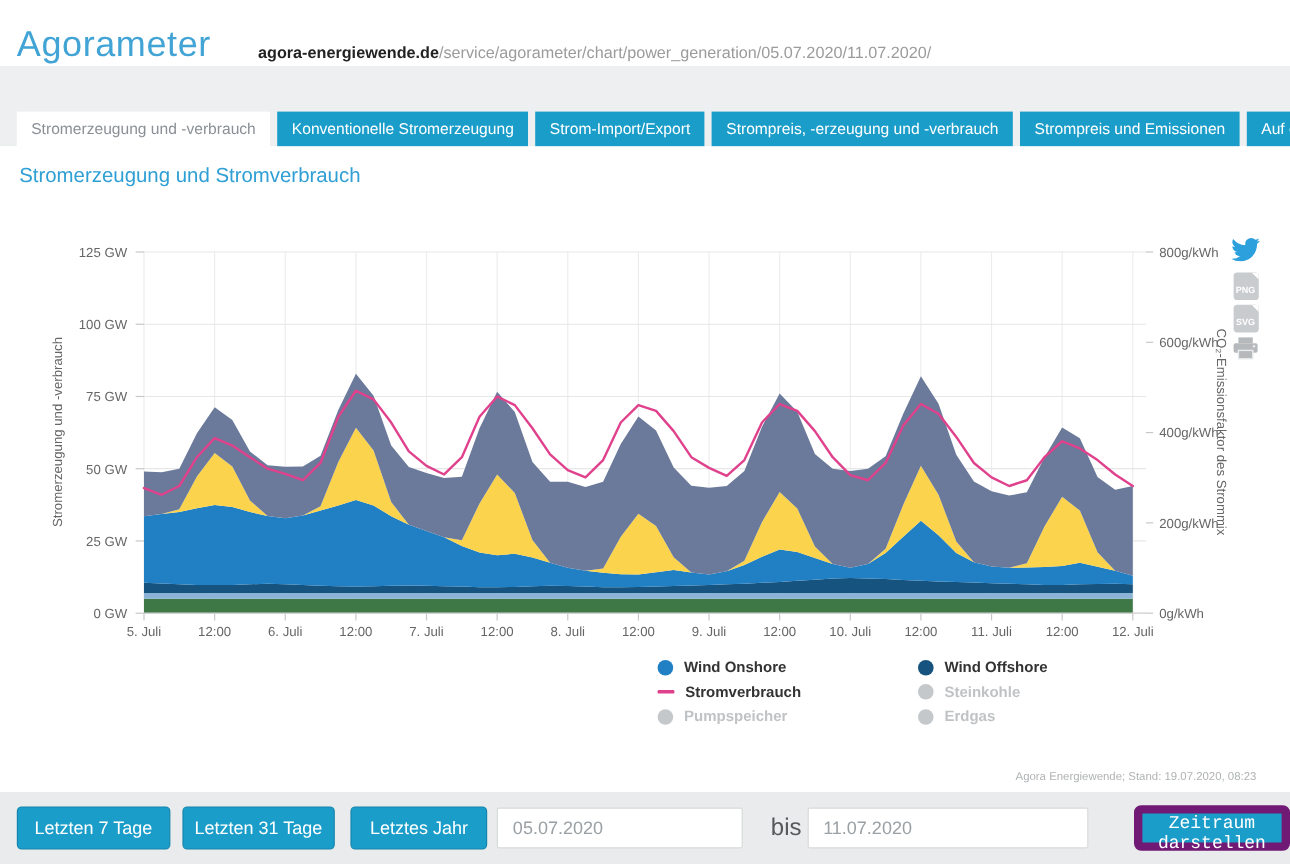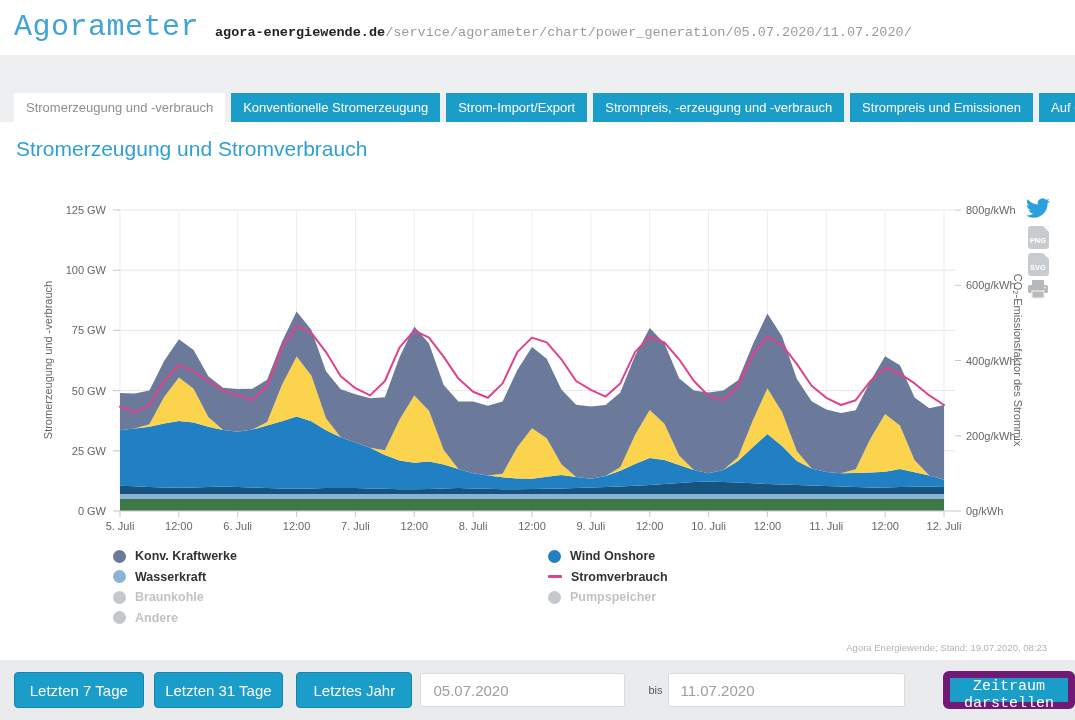--- a/index.html
+++ b/index.html
@@ -1,34 +1,34 @@
 <!DOCTYPE html>
 <html><head>
 <meta charset="utf-8">
 <style>
   * { margin:0; padding:0; box-sizing:border-box; }
   body { background:#fff; font-family:"Liberation Sans","DejaVu Sans",sans-serif; }
   .page { position:relative; width:1075px; height:720px; overflow:hidden; background:#fff; }
 
   
-  .header { position:absolute; left:0; top:5px; width:1075px; height:55px; background:#fff;font-family:Liberation Mono, monospace; }
+  .header { position:absolute; left:0; top:16px; width:1075px; height:55px; background:#fff; }
   .app-title { position:absolute; left:14px; top:5px; font-size:30px; font-weight:300; color:#41a4d5; letter-spacing:.5px; }
   .breadcrumb { position:absolute; left:215px; top:20px; font-size:13.5px; color:#9b9b9b; }
   .breadcrumb .bc-domain { color:#222; font-weight:bold;text-align:center; }
 
   
   .tabbar { position:absolute; left:0; top:55px; width:1075px; height:67px; background:#edeff0;
             display:flex; align-items:flex-end; padding-left:14px; gap:6px; }
   .tab { height:29px; line-height:29px; padding:0 12px; font-size:13px; white-space:nowrap; cursor:pointer; }
   .tab.active { background:#fff; color:#8b9096; }
   .tab:not(.active) { background:#1b9dc9; color:#fff; }
 
   
   .content { position:absolute; left:0; top:122px; width:1075px; height:538px; background:#fff; }
-  .chart-title { position:absolute; left:16px; top:15px; font-size:21px; font-weight:400; color:#2f9fd4; }
+  .chart-title { position:absolute; left:16px; top:15px; font-size:17px; font-weight:400; color:#2f9fd4; }
   #chart-svg { position:absolute; left:0; top:73px; }
 
   
   .icon-stack { position:absolute; left:1025px; top:76px; width:26px; display:flex; flex-direction:column; align-items:center; gap:4px; }
   .icon-btn { cursor:pointer; }
   .file-icon { position:relative; width:21px; height:23px; background:#c9ccce; border-radius:3px;
                color:#fff; font-size:7.5px; font-weight:bold; display:flex; align-items:flex-end;
                justify-content:center; padding-bottom:4px; overflow:hidden;text-align:center; }
   .file-icon::before { content:''; position:absolute; top:0; right:0; width:0; height:0;
                border-top:6px solid #fff; border-left:6px solid transparent; }
@@ -49,21 +49,21 @@
             display:flex; align-items:center; padding-left:14px; }
   .btn { height:36px; background:#1b9dc9; color:#fff; border:1px solid #1486ad; border-radius:4px;
          font-size:15px; font-family:inherit; cursor:pointer; }
   .btn-7 { width:136px; margin-right:10px; }
   .btn-31 { width:136px; margin-right:13px; }
   .btn-year { width:122px; margin-right:8px; }
   .date-input { height:34px; background:#fff; border:1px solid #d8dadb; border-radius:2px;
                 color:#9aa0a4; font-size:15px; font-family:inherit; padding:0 12px; }
   .input-from { width:205px; margin-right:23px; }
   .input-to { width:248px; margin-right:38px; }
-  .bis { color:#55595c; font-size:11px; margin-right:5px; }
+  .bis { color:#55595c; font-size:20px; margin-right:5px; }
   .btn-submit { width:138px; height:38px; border:7px solid #701a75; border-radius:6px;font-family:Liberation Mono, monospace; }
 </style>
 </head>
 <body>
 
 <div class="page">
 
   <div class="header">
     <div class="app-title">Agorameter</div>
     <div class="breadcrumb"><span class="bc-domain">agora-energiewende.de</span><span>/service/agorameter/chart/power_generation/05.07.2020/11.07.2020/</span></div>
@@ -187,50 +187,46 @@
         <svg width="22" height="19" viewBox="0 0 22 19">
           <rect x="5" y="0" width="12" height="5" fill="#b6b9bb"></rect>
           <rect x="1" y="5" width="20" height="8" rx="1.5" fill="#b6b9bb"></rect>
           <circle cx="18" cy="7.5" r="1" fill="#e9ebec"></circle>
           <rect x="5" y="11" width="12" height="7" fill="#b6b9bb" stroke="#e9ebec" stroke-width="1.2"></rect>
         </svg>
       </div>
     </div>
 
     <div id="legend">
-        <div class="legend-col" style="left: 113px;">
-          <div class="legend-item">
-            <span class="swatch-circle" style="background: rgb(107, 122, 155);"></span>
-            <span>Konv. Kraftwerke</span>
-          </div>
-          <div class="legend-item">
-            <span class="swatch-circle" style="background: rgb(138, 179, 213);"></span>
-            <span>Wasserkraft</span>
-          </div>
-          <div class="legend-item disabled">
-            <span class="swatch-circle" style="background: rgb(197, 200, 202);"></span>
-            <span>Braunkohle</span>
-          </div>
-          <div class="legend-item disabled">
-            <span class="swatch-circle" style="background: rgb(197, 200, 202);"></span>
-            <span>Andere</span>
-          </div>
-        </div>
         <div class="legend-col" style="left: 548px;">
           <div class="legend-item">
             <span class="swatch-circle" style="background: rgb(33, 127, 196);"></span>
             <span>Wind Onshore</span>
           </div>
           <div class="legend-item">
             <span class="swatch-line" style="background: rgb(224, 65, 140);"></span>
             <span>Stromverbrauch</span>
           </div>
           <div class="legend-item disabled">
             <span class="swatch-circle" style="background: rgb(197, 200, 202);"></span>
             <span>Pumpspeicher</span>
+          </div>
+        </div>
+        <div class="legend-col" style="left: 765px;">
+          <div class="legend-item">
+            <span class="swatch-circle" style="background: rgb(22, 83, 126);"></span>
+            <span>Wind Offshore</span>
+          </div>
+          <div class="legend-item disabled">
+            <span class="swatch-circle" style="background: rgb(197, 200, 202);"></span>
+            <span>Steinkohle</span>
+          </div>
+          <div class="legend-item disabled">
+            <span class="swatch-circle" style="background: rgb(197, 200, 202);"></span>
+            <span>Erdgas</span>
           </div>
         </div>
       </div>
 
     <div class="attribution">Agora Energiewende; Stand: 19.07.2020, 08:23</div>
   </div>
 
   <div class="footer">
     <button class="btn btn-7">Letzten 7 Tage</button>
     <button class="btn btn-31">Letzten 31 Tage</button>

